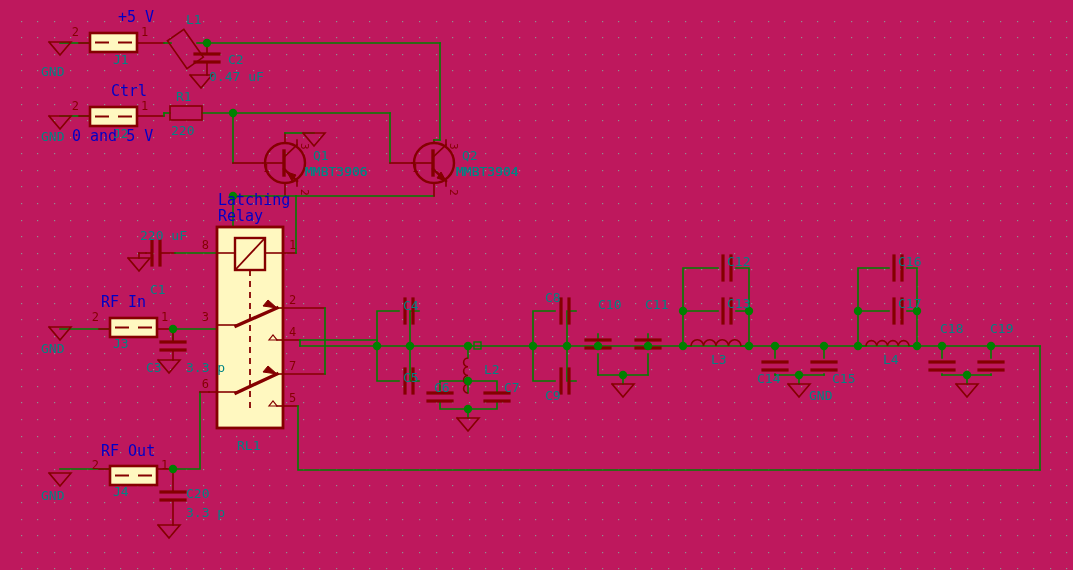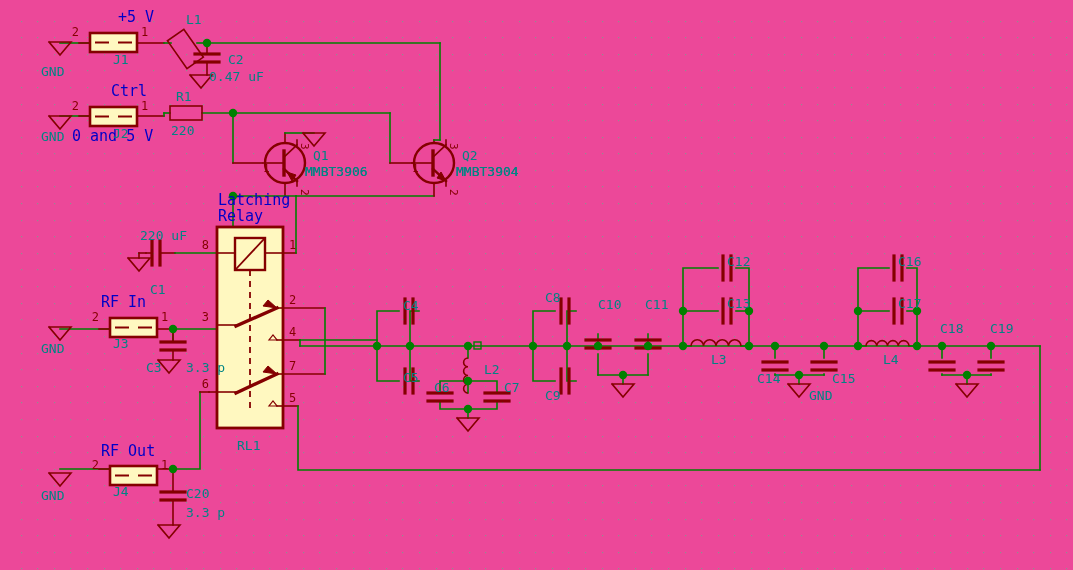--- a/index.html
+++ b/index.html
@@ -1,17 +1,17 @@
 <!DOCTYPE html>
 <html><head>
 <meta charset="utf-8">
 <style>
   html,body{margin:0;padding:0;background:#ffffff;}
   body{width:1073px;height:570px;overflow:hidden;font-family:"DejaVu Sans Mono",monospace;}
-  #sheet{position:relative;width:1073px;height:570px;background:#ec4899;}
+  #sheet{position:relative;width:1073px;height:570px;background:#be185d;}
   svg{display:block;}
   text{font-family:"DejaVu Sans Mono","Liberation Mono",monospace;}
 </style>
 </head>
 <body>
 
 <div id="sheet">
   <svg id="svgroot" width="1073" height="570" viewBox="0 0 1073 570">
     <g id="grid-layer">
         <rect x="21" y="21" width="1.2" height="1.2" fill="#8f8f8f"></rect>

